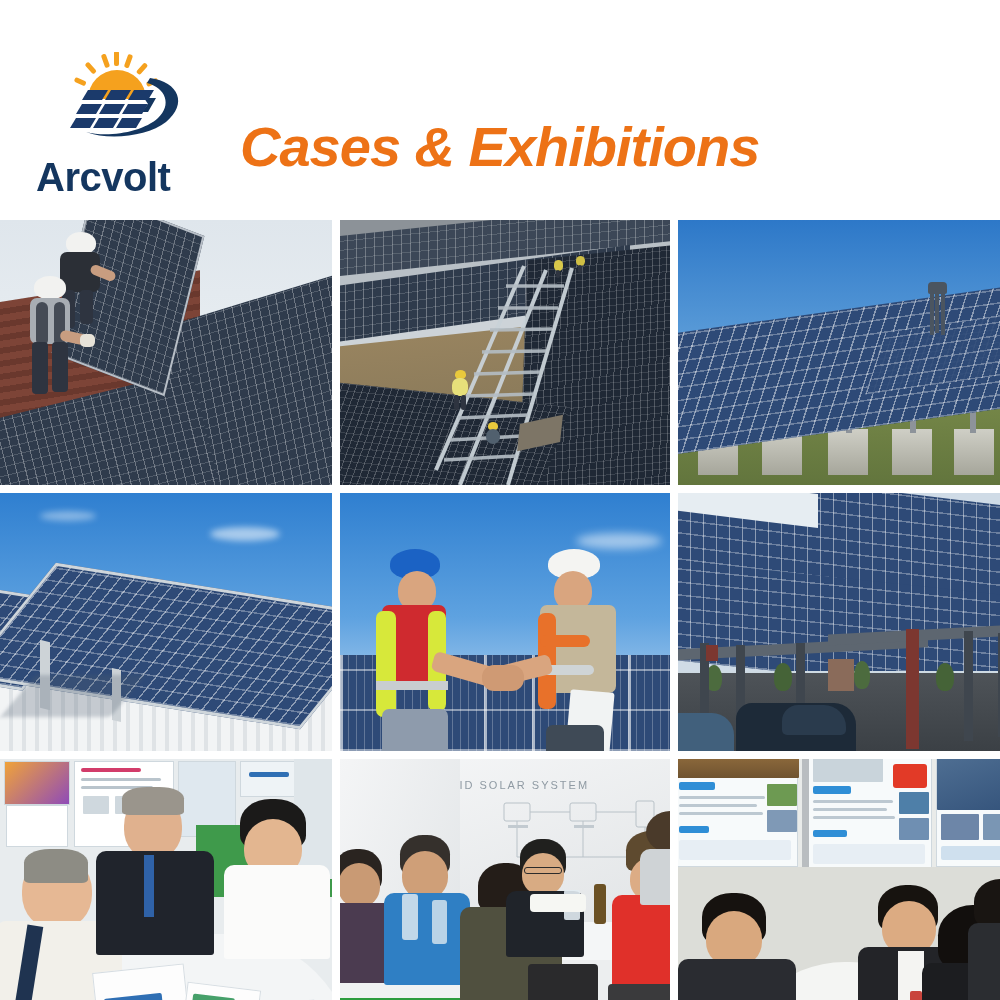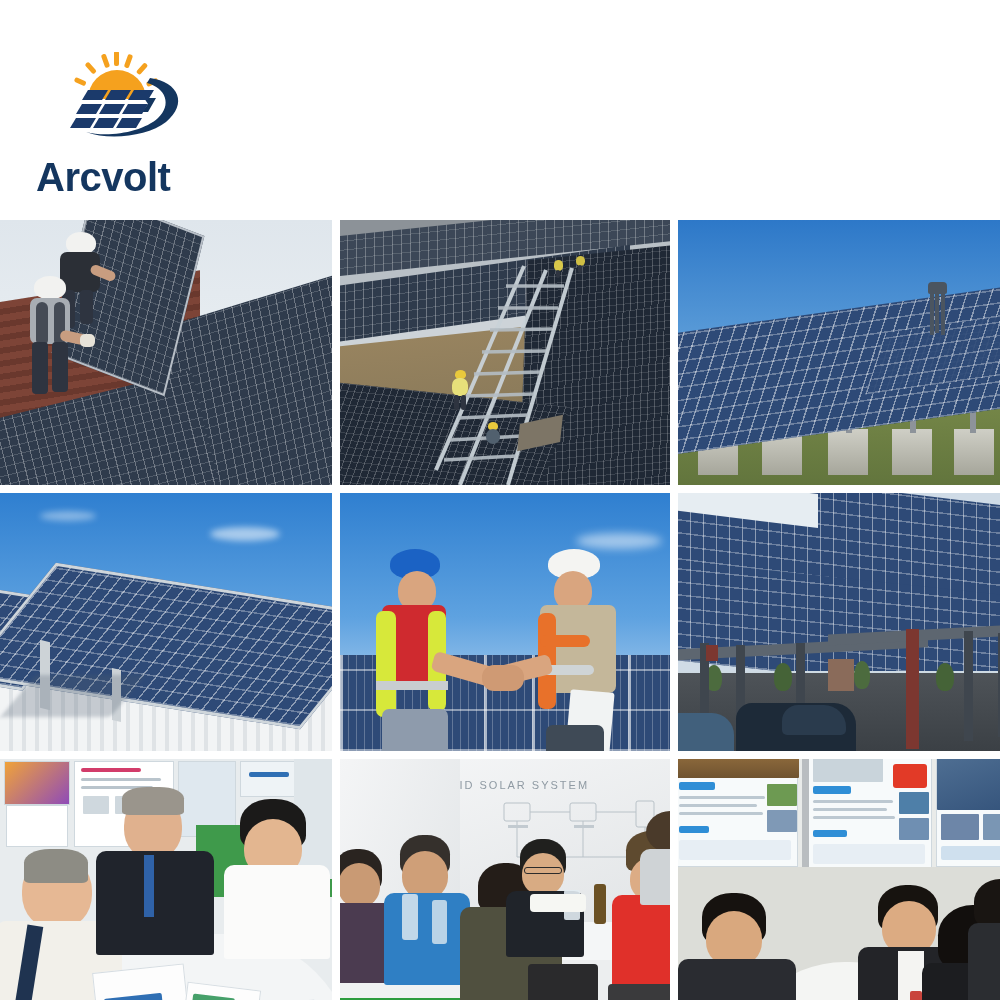--- a/index.html
+++ b/index.html
@@ -206,20 +206,21 @@
             <polygon points="68,52 88,52 82,62 62,62" transform="translate(12,0)"></polygon>
             <polygon points="16,38 36,38 30,48 10,48" transform="translate(24,0)"></polygon>
             <polygon points="39,38 59,38 53,48 33,48" transform="translate(24,0)"></polygon>
             <polygon points="62,38 82,38 76,48 56,48" transform="translate(24,0)"></polygon>
           </g>
         </svg>
       </div>
       <div class="wordmark">Arcvolt</div>
     </div>
 
+    <h1 class="page-title">Cases &amp; Exhibitions</h1>
   </div>
 
   <div class="gallery">
 
     <div class="cell">
       <div class="scene sky-pale">
         <div class="c1-roof"></div>
         <div class="c1-arrayA pv"></div>
         <div class="c1-arrayB pv"></div>
         <div class="c1-tilt pv"></div>

